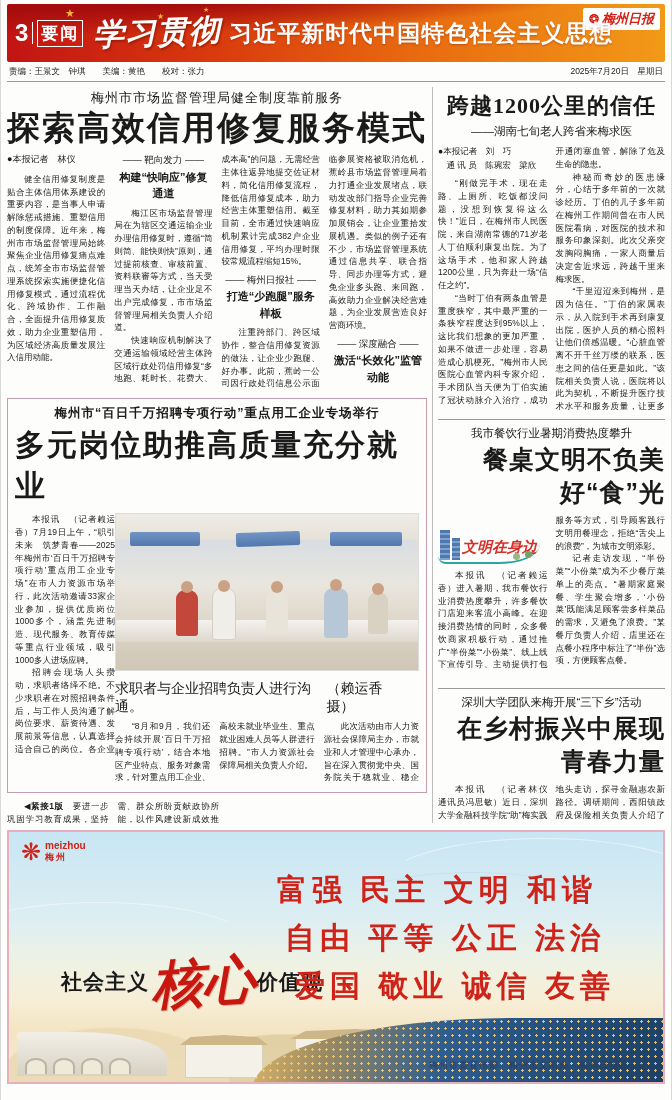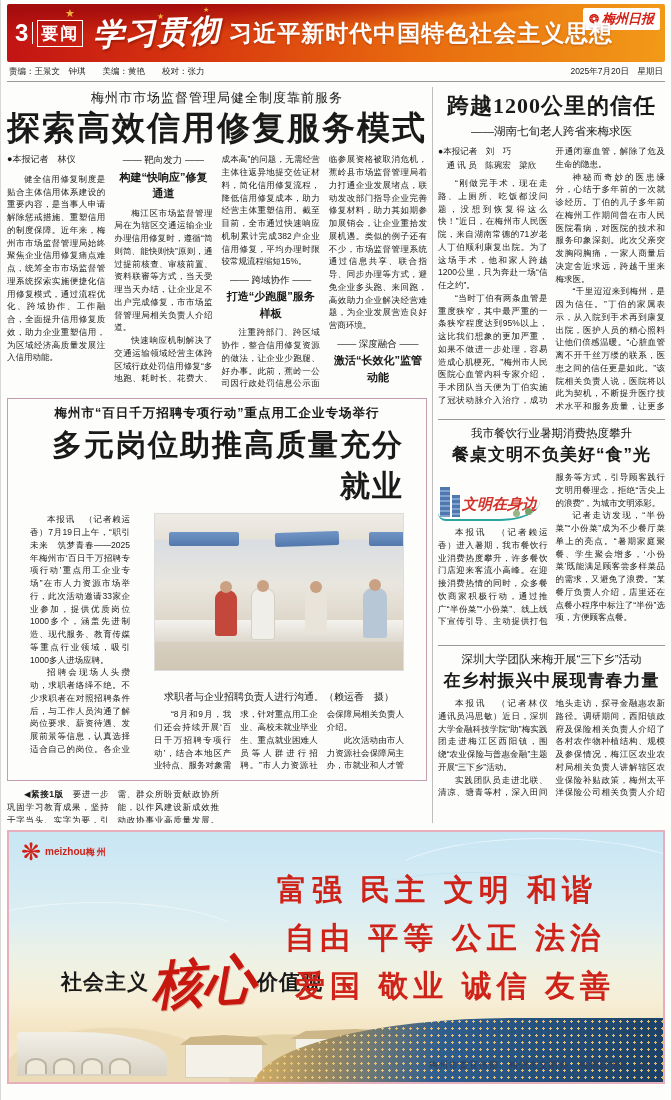--- a/index.html
+++ b/index.html
@@ -44,56 +44,56 @@
   .col4 { column-count:4; column-gap:9px; height:238px; overflow:hidden;
     font-size:8.5px; line-height:1.5; text-align:justify; }
   .col2 { column-count:2; column-gap:8px; overflow:hidden; font-size:8.5px; line-height:1.5; text-align:justify; }
   .bodycol p { margin:0; text-indent:2em; }
   .byline { font-size:9px; margin-bottom:6px; text-indent:0 !important; }
   .subhead { break-inside:avoid; text-align:center; margin:5px 0; }
   .subhead .sh1 { font-size:9.5px; font-weight:normal; color:#222; }
   .subhead .sh2 { font-size:11px; font-weight:bold; margin-top:1px; }
 
   
-  .feature-box { border:1px solid #c59bb0; margin-top:7px; padding:6px 22px; }
+  .feature-box { border:1px solid #c59bb0; margin-top:7px; padding:6px 7px; }
   .fb-kicker { text-align:center; font-size:12.5px; font-weight:bold; letter-spacing:1px; }
-  .fb-headline { text-align:right; font-size:30px; font-weight:900; letter-spacing:2px; margin:3px 0 6px; }
-  .fb-body { display:flex; gap:24px; }
+  .fb-headline { text-align:left; font-size:30px; font-weight:900; letter-spacing:2px; margin:3px 0 6px; }
+  .fb-body { display:flex; gap:0; }
   .fb-col1 { width:100px; height:240px; overflow:hidden; font-size:8.5px; line-height:1.5; text-align:justify; }
   .fb-right { flex:1; display:flex; flex-direction:column; }
   .photo { position:relative; height:158px; overflow:hidden; border:1px solid #ddd;
     background: linear-gradient(180deg,#efece6 0%,#e6e2d8 16%,#d9dde2 17%,#e9e6de 46%,#ddd5c8 70%,#cfc6b4 100%); }
   .ph-banner { position:absolute; top:18px; height:14px; border-radius:2px; background:linear-gradient(#5a86c2,#3c66a2); opacity:.85; }
   .pb1{left:14px;width:70px;} .pb2{left:120px;width:64px;transform:rotate(-2deg);} .pb3{left:214px;width:72px;}
   .ph-table { position:absolute; left:0; right:0; bottom:28px; height:22px; background:linear-gradient(#f4f2ee,#ddd8cd); }
   .person { position:absolute; border-radius:9px 9px 3px 3px; }
   .pe1{left:60px;bottom:34px;width:22px;height:46px;background:#c3473a;}
   .pe2{left:96px;bottom:30px;width:24px;height:52px;background:#f0eee8;border:1px solid #d5d0c5;}
   .pe3{left:150px;bottom:36px;width:22px;height:44px;background:#e8e4da;}
   .pe5{left:208px;bottom:32px;width:24px;height:50px;background:#b8c7d6;}
   .pe6{left:252px;bottom:36px;width:20px;height:42px;background:#d9d2c2;}
   .person::before { content:""; position:absolute; top:-9px; left:50%; transform:translateX(-50%);
     width:12px; height:12px; border-radius:50%; background:#caa183; }
-  .caption { display:flex; justify-content:center; font-size:10px; margin:19px 0 4px; }
+  .caption { display:flex; justify-content:center; font-size:14px; margin:9px 0 4px; }
   .fb-lower { column-count:3; column-gap:9px; height:66px; overflow:hidden; font-size:8.5px; line-height:1.5; text-align:justify; }
 
   
   .continuation { width:212px; margin-top:7px; column-count:2; column-gap:9px; height:84px; overflow:hidden;
     font-size:8.5px; line-height:1.5; text-align:justify; }
   .cont-marker { font-weight:bold; }
 
   
   .headline-2 { text-align:center; font-family:"Liberation Serif","DejaVu Serif",serif;
     font-size:22px; font-weight:900; letter-spacing:1px; margin:4px 0 3px; }
   .subtitle { text-align:center; font-size:11.5px; margin-bottom:6px; }
   .r-body { height:268px; }
   .byline2 { font-size:8.5px; line-height:1.6; margin-bottom:5px; }
   .rule { border:none; border-top:1px solid #999; margin:6px 0; }
   .kicker-sm { text-align:center; font-size:11.5px; margin-bottom:2px; }
-  .headline-3 { text-align:center; font-size:17px; font-weight:900; letter-spacing:1px; margin-bottom:5px; }
+  .headline-3 { text-align:right; font-size:25px; font-weight:900; letter-spacing:1px; margin-bottom:5px; }
   .d-body { height:168px; }
   .y-body { height:104px; }
 
   .badge { break-inside:avoid; width:102px; height:50px; position:relative; margin:0 0 5px 0;
     border-bottom:2px solid #2aa6a0; border-radius:0 0 40% 8px; }
   .bd-b1,.bd-b2 { position:absolute; bottom:2px; background:
       repeating-linear-gradient(180deg,#4f79ae 0 3px,#7fa3cc 3px 5px); }
   .bd-b1{left:2px;width:10px;height:30px;} .bd-b2{left:14px;width:8px;height:22px;}
   .bd-text { position:absolute; left:24px; top:22px; font-family:"Liberation Serif","DejaVu Serif",serif;
     font-style:italic; font-weight:bold; font-size:15px; color:#d4302a; white-space:nowrap; }
@@ -102,21 +102,21 @@
 
   
   .values-banner { position:relative; height:254px; margin-top:7px; border:2px solid #e7aebc; overflow:hidden;
     background: linear-gradient(180deg,#c8e6f4 0%,#ddeef2 35%,#eef2e4 52%,#f7eed6 68%,#f3e4c2 80%,#f6ecd6 100%); }
   .swirl { position:absolute; border:1px solid rgba(255,255,255,.85); border-radius:50%; opacity:.6; }
   .sw1 { width:320px; height:90px; right:-40px; top:6px; border-color:rgba(255,255,255,.9) transparent transparent transparent; }
   .sw2 { width:260px; height:70px; right:60px; top:40px; border-color:rgba(185,220,238,.9) transparent transparent transparent; }
   .sw3 { width:300px; height:80px; left:-60px; top:70px; border-color:rgba(255,255,255,.8) transparent transparent transparent; }
   .mz-logo { position:absolute; left:12px; top:8px; display:flex; gap:4px; align-items:center; color:#cf2218; }
   .mz-flower { font-size:24px; line-height:1; }
-  .mz-texts { display:flex; flex-direction:row; font-weight:bold; }
+  .mz-texts { display:flex; flex-direction:column; font-weight:bold; }
   .mz-en { font-size:10px; } .mz-cn { font-size:9px; letter-spacing:2px; }
   .core-slogan { position:absolute; left:52px; top:128px; display:flex; align-items:flex-end; }
   .cs-pre { font-size:21px; font-weight:900; margin-bottom:8px; letter-spacing:1px; }
   .cs-core { font-family:"DejaVu Serif","Liberation Serif",serif; font-style:italic; font-weight:bold;
     font-size:52px; line-height:.85; color:#c8170f; transform:rotate(-4deg); margin:0 2px;
     text-shadow:1px 1px 0 rgba(160,20,0,.3); }
   .cs-suf { font-size:21px; font-weight:900; margin-bottom:8px; letter-spacing:1px; }
   .values-rows { position:absolute; left:268px; top:34px; color:#cf2218; font-weight:900;
     font-size:30px; letter-spacing:5px; line-height:1.6; white-space:nowrap; }
   .vrow2 { margin-left:8px; } .vrow3 { margin-left:18px; }
@@ -178,21 +178,21 @@
         <div class="col4 bodycol">
           <div class="byline">●本报记者　林仪</div>
           <p>健全信用修复制度是贴合主体信用体系建设的重要内容，是当事人申请解除惩戒措施、重塑信用的制度保障。近年来，梅州市市场监督管理局始终聚焦企业信用修复痛点难点，统筹全市市场监督管理系统探索实施便捷化信用修复模式，通过流程优化、跨域协作、工作融合，全面提升信用修复质效，助力企业重塑信用，为区域经济高质量发展注入信用动能。</p>
           <div class="subhead">
             <div class="sh1">—— 靶向发力 ——</div>
             <div class="sh2">构建“快响应”修复通道</div>
           </div>
           <p>梅江区市场监督管理局在为辖区交通运输企业办理信用修复时，遵循“简则简、能快则快”原则，通过提前核查、审核前置、资料联審等方式，当天受理当天办结，让企业足不出户完成修复，市市场监督管理局相关负责人介绍道。</p>
           <p>快速响应机制解决了交通运输领域经营主体跨区域行政处罚信用修复“多地跑、耗时长、花费大、成本高”的问题，无需经营主体往返异地提交佐证材料，简化信用修复流程，降低信用修复成本，助力经营主体重塑信用。截至目前，全市通过快速响应机制累计完成382户企业信用修复，平均办理时限较常规流程缩短15%。</p>
           <div class="subhead">
-            <div class="sh1">—— 跨域协作 ——</div>
+            <div class="sh1">—— 梅州日报社 ——</div>
             <div class="sh2">打造“少跑腿”服务样板</div>
           </div>
           <p>注重跨部门、跨区域协作，整合信用修复资源的做法，让企业少跑腿、好办事。此前，蕉岭一公司因行政处罚信息公示面临参展资格被取消危机，蕉岭县市场监督管理局着力打通企业发展堵点，联动发改部门指导企业完善修复材料，助力其如期参加展销会，让企业重拾发展机遇。类似的例子还有不少，市场监督管理系统通过信息共享、联合指导、同步办理等方式，避免企业多头跑、来回跑，高效助力企业解决经营难题，为企业发展营造良好营商环境。</p>
           <div class="subhead">
             <div class="sh1">—— 深度融合 ——</div>
             <div class="sh2">激活“长效化”监管动能</div>
           </div>
 
         </div>
       </article>

